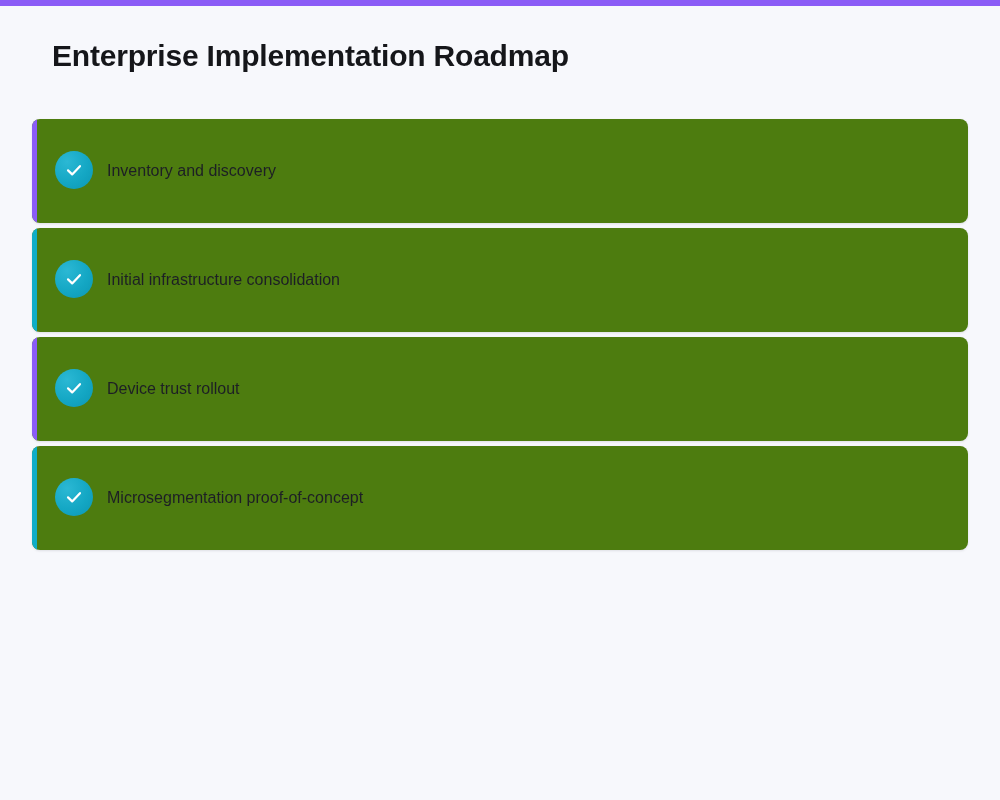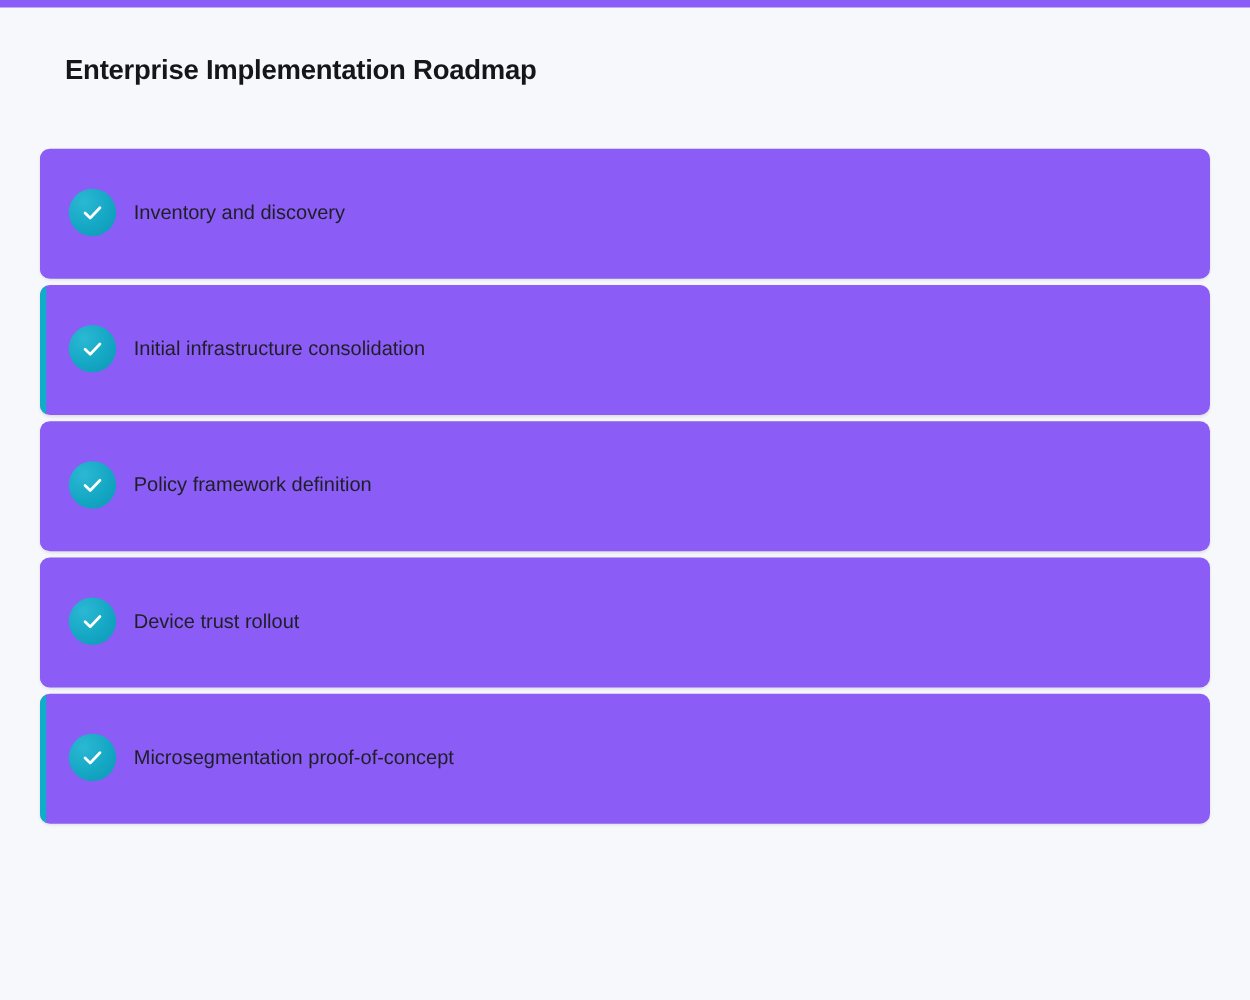--- a/index.html
+++ b/index.html
@@ -32,40 +32,40 @@
     left: 0;
     width: 1000px;
     height: 794px;
     padding: 0;
   }
 
   .page-title {
     position: absolute;
     left: 52px;
     top: 30px;
-    font-size: 22px;
+    font-size: 30px;
     font-weight: bold;
     color: #15161a;
     letter-spacing: -0.2px;
     line-height: 40px;
     white-space: nowrap;
   }
 
   .milestone-list {
     position: absolute;
     left: 32px;
     top: 113px;
     width: 936px;
   }
 
   .milestone-card {
     position: relative;
     width: 936px;
     height: 104px;
-    background: #8b5cf6;
+    background: #4d7c0f;
     border-radius: 8px;
     margin-bottom: 5px;
     box-shadow: 0 1px 3px rgba(24, 28, 48, 0.07),
                 0 1px 2px rgba(24, 28, 48, 0.04);
     display: flex;
     align-items: center;
     overflow: hidden;
   }
 
   .card-accent {
@@ -136,29 +136,20 @@
     <div class="milestone-card">
       <span class="card-accent accent-cyan"></span>
       <span class="check-badge">
         <svg viewBox="0 0 24 24" fill="none" xmlns="http://www.w3.org/2000/svg">
           <path d="M5.5 12.4L10 16.8L18.5 7.8" stroke="#ffffff" stroke-width="2.4" stroke-linecap="round" stroke-linejoin="round"></path>
         </svg>
       </span>
       <span class="milestone-label">Initial infrastructure consolidation</span>
     </div>
 
-    <div class="milestone-card">
-      <span class="card-accent accent-purple"></span>
-      <span class="check-badge">
-        <svg viewBox="0 0 24 24" fill="none" xmlns="http://www.w3.org/2000/svg">
-          <path d="M5.5 12.4L10 16.8L18.5 7.8" stroke="#ffffff" stroke-width="2.4" stroke-linecap="round" stroke-linejoin="round"></path>
-        </svg>
-      </span>
-      <span class="milestone-label">Policy framework definition</span>
-    </div>
 
 
     <div class="milestone-card">
       <span class="card-accent accent-purple"></span>
       <span class="check-badge">
         <svg viewBox="0 0 24 24" fill="none" xmlns="http://www.w3.org/2000/svg">
           <path d="M5.5 12.4L10 16.8L18.5 7.8" stroke="#ffffff" stroke-width="2.4" stroke-linecap="round" stroke-linejoin="round"></path>
         </svg>
       </span>
       <span class="milestone-label">Device trust rollout</span>

